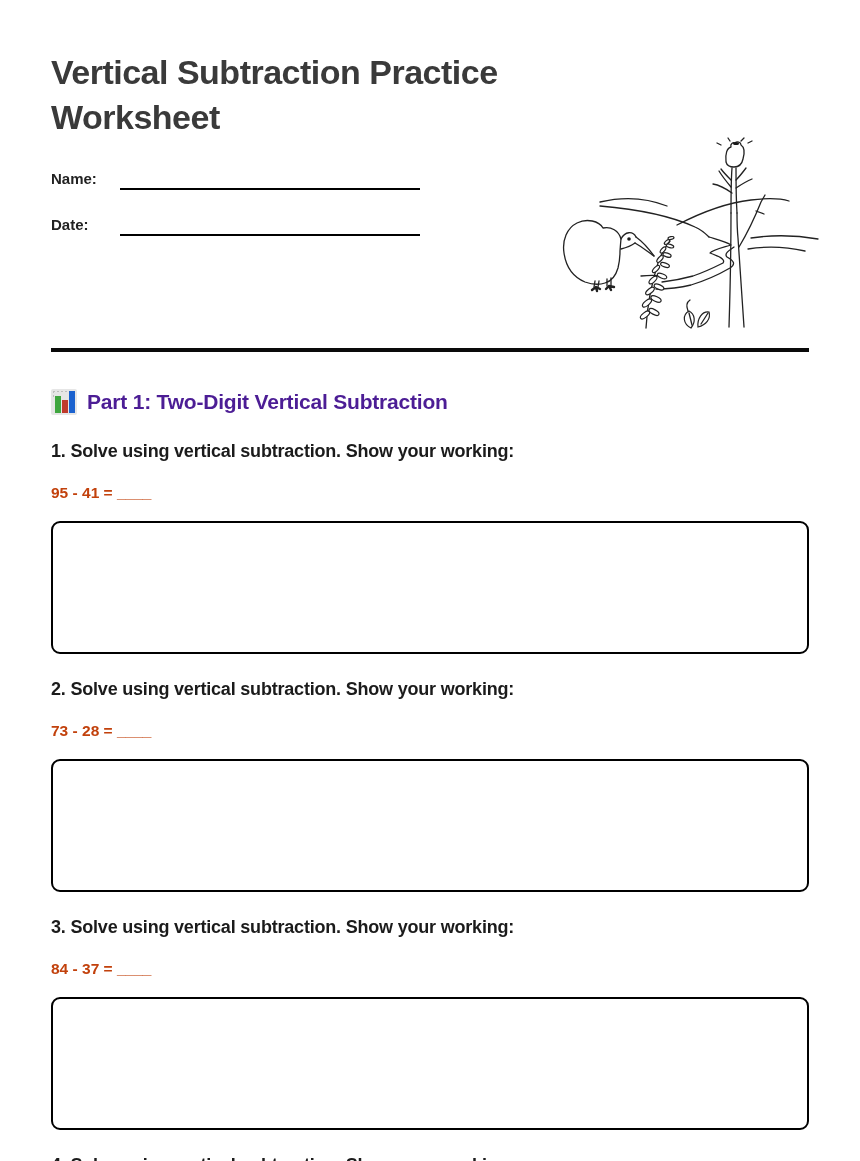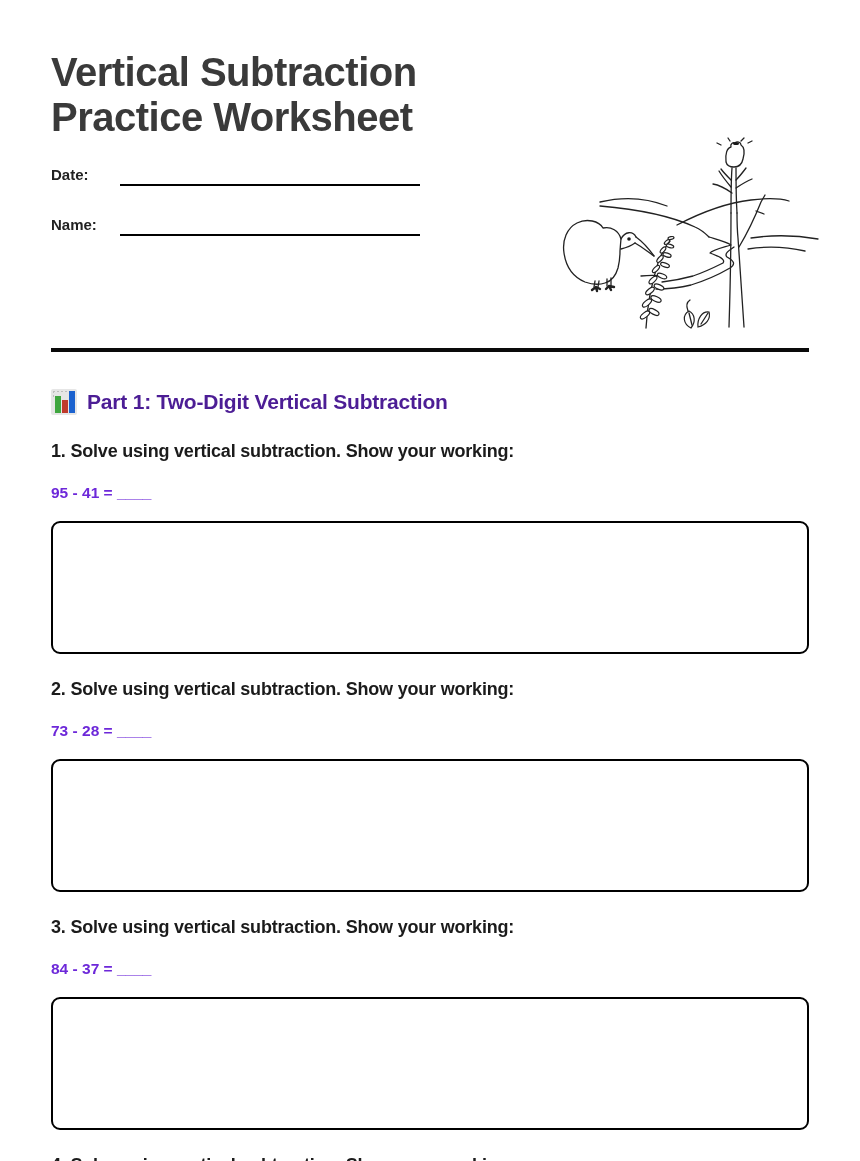--- a/index.html
+++ b/index.html
@@ -9,21 +9,21 @@
     overflow: hidden;
     position: relative;
     font-family: "Liberation Sans", sans-serif;
     color: #1b1b1b;
   }
   .content { padding: 0 51px; position: relative; }
 
   .page-title {
     margin: 50px 0 0;
     max-width: 460px;
-    font-size: 40px;
+    font-size: 34px;
     line-height: 45px;
     font-weight: 700;
     letter-spacing: -0.5px;
     color: #3a3a3a;
   }
 
   .illustration {
     position: absolute;
     left: 555px; top: 85px;
     width: 265px; height: 200px;
@@ -70,21 +70,21 @@
     line-height: 17px;
     font-weight: 700;
     letter-spacing: -0.2px;
     color: #1b1b1b;
   }
   .equation {
     margin: 24px 0 0;
     font-size: 15.5px;
     line-height: 18px;
     font-weight: 700;
-    color: #6d28d9;
+    color: #c2410c;
   }
   .work-box {
     margin-top: 19px;
     height: 133px;
     box-sizing: border-box;
     border: 2px solid #000000;
     border-radius: 9px;
     background: #ffffff;
   }
 
@@ -152,27 +152,27 @@
       <path class="ln" d="M 171 27 C 170 19, 172 13, 176 12 C 175 9, 178 7, 180 8 C 182 6, 186 7, 186 10 C 189 12, 190 17, 188 24 C 187 29, 184 32, 179 32 C 175 32, 172 31, 171 27 Z"></path>
       <ellipse class="dk" cx="181" cy="8.5" rx="3" ry="1.6"></ellipse>
       <path class="ln" d="M 175 6 l -2 -3 M 186 6 l 3 -3 M 166 10 l -4 -2 M 193 8 l 4 -2"></path>
 
       <path class="lf" d="M 136 193 C 128 189, 127 180, 134 176 C 140 179, 141 187, 136 193 Z"></path>
       <path class="lf" d="M 143 192 C 142 184, 147 176, 154 177 C 156 184, 151 190, 143 192 Z"></path>
       <path class="ln" d="M 134 178 L 137 190 M 153 178 L 146 189 M 133 176 C 131 171, 132 167, 135 165"></path>
     </svg>
   </div>
 
+  <div class="field-row name-row">
+    <span class="field-label">Name:</span>
+    <span class="field-line"></span>
+  </div>
+
   <div class="field-row date-row">
     <span class="field-label">Date:</span>
-    <span class="field-line"></span>
-  </div>
-
-  <div class="field-row name-row">
-    <span class="field-label">Name:</span>
     <span class="field-line"></span>
   </div>
 
   <div class="divider"></div>
 
   <h2 class="section-heading">
     <span class="emoji-icon">
       <svg viewBox="0 0 26 26" width="26" height="26">
         <rect x="0" y="0" width="26" height="26" rx="2" fill="#e6e6e6"></rect>
         <line x1="2" y1="2.5" x2="24" y2="2.5" stroke="#bdbdbd" stroke-width="1" stroke-dasharray="2 2"></line>

